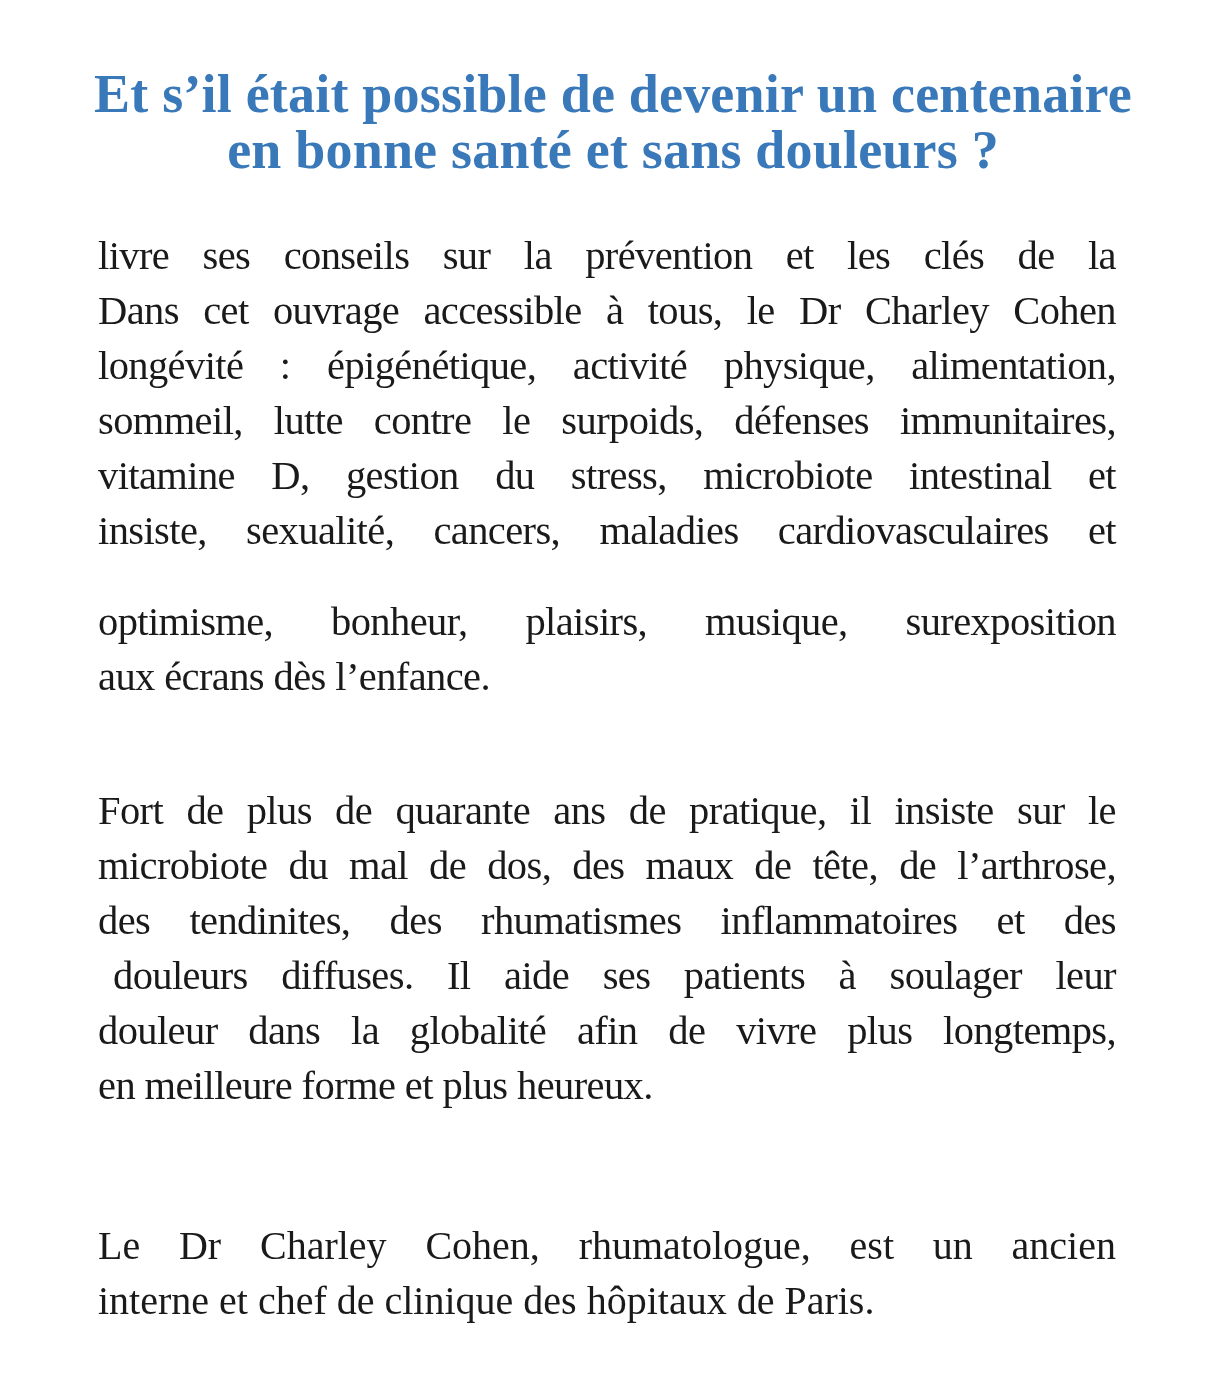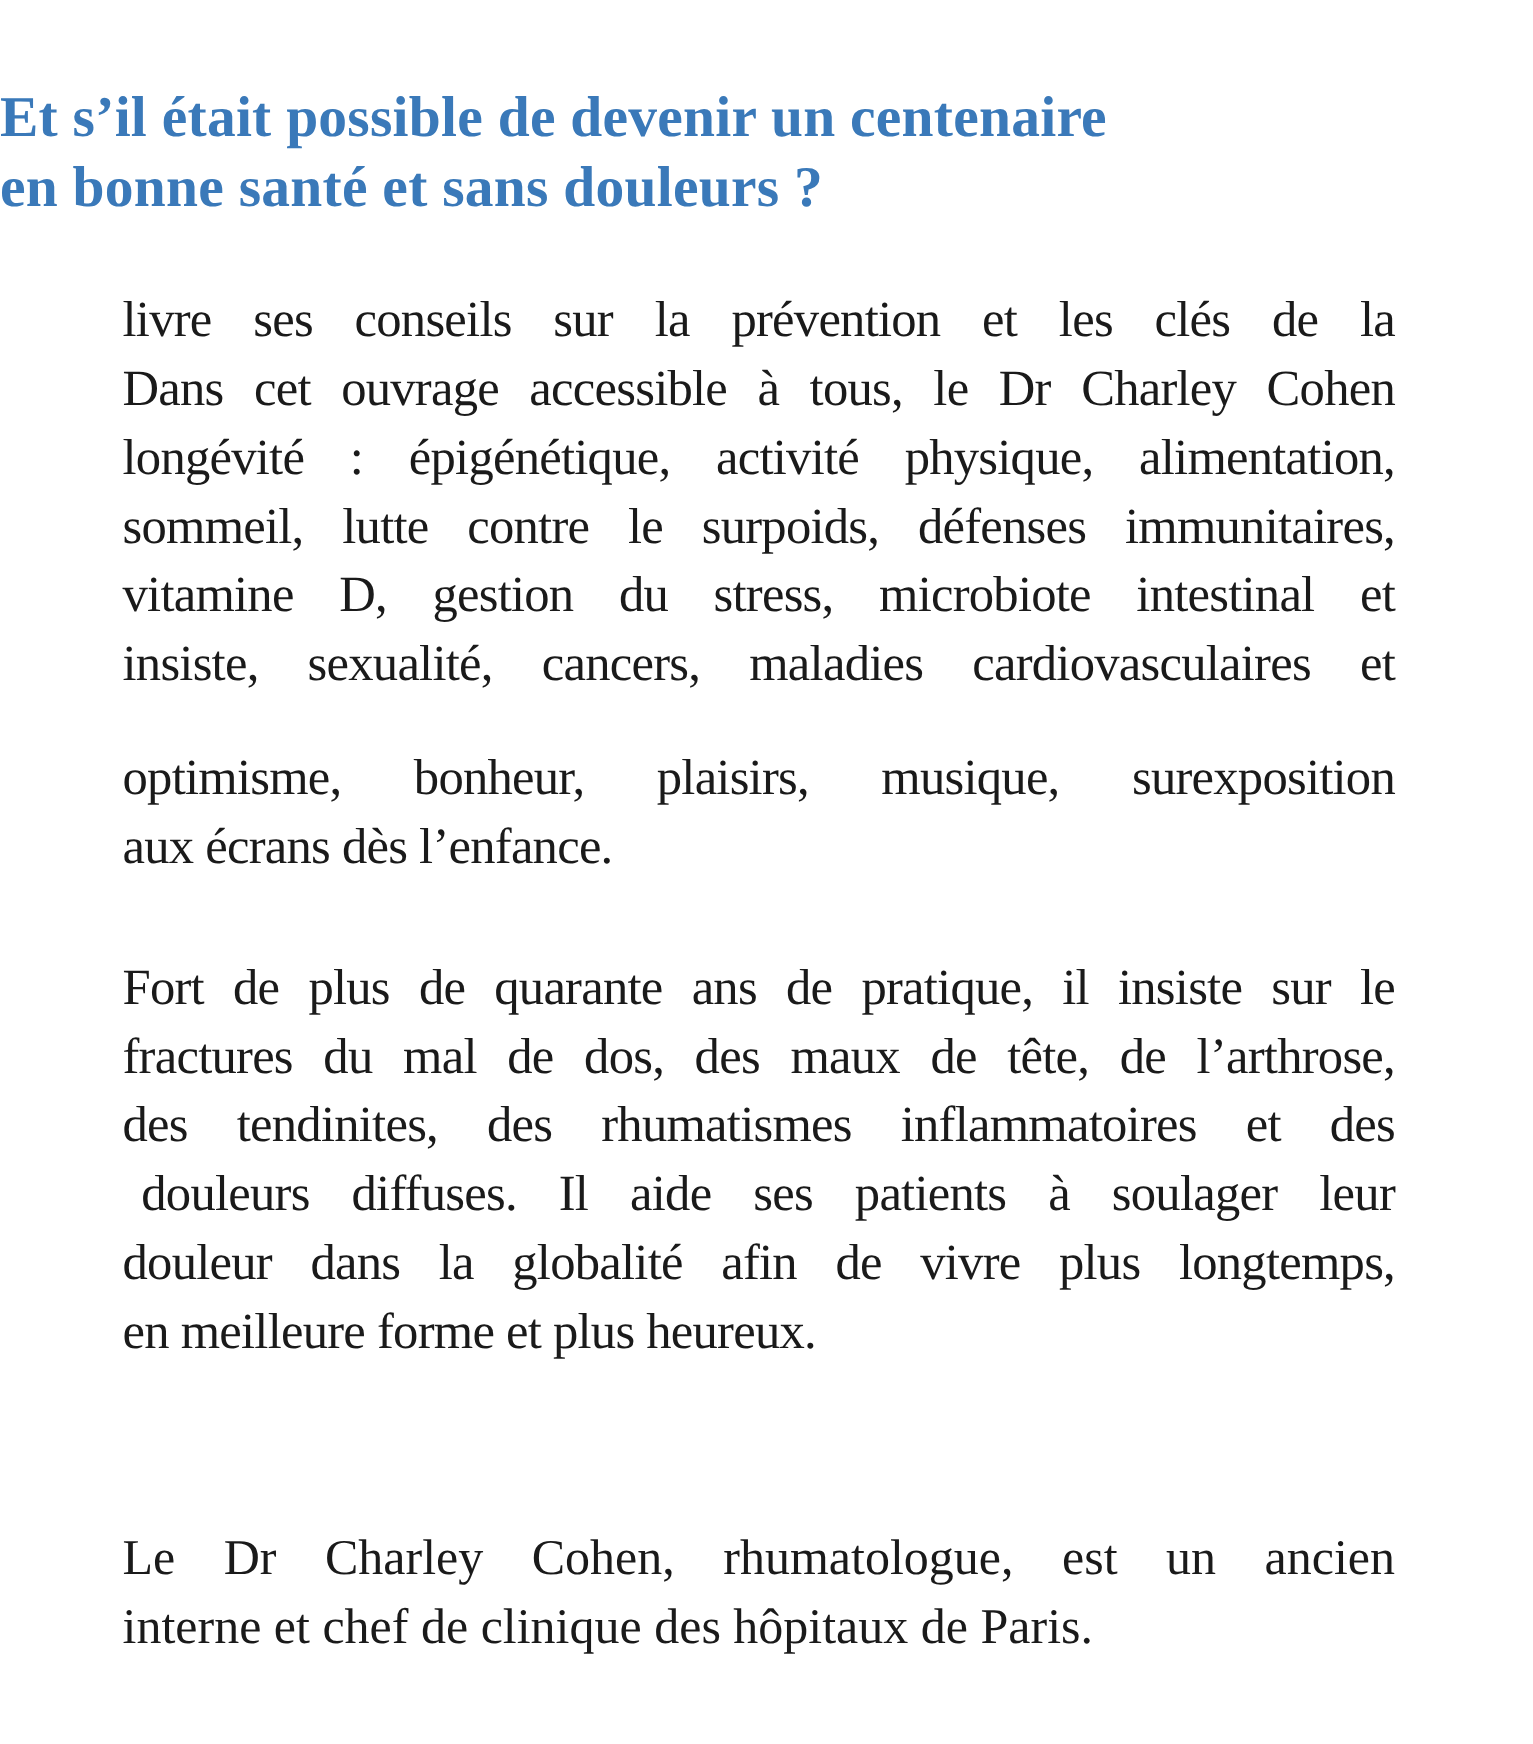--- a/index.html
+++ b/index.html
@@ -8,22 +8,23 @@
       background: #ffffff;
       position: relative;
       overflow: hidden;
       font-family: "Liberation Serif", "DejaVu Serif", serif;
       color: #1a1a1a;
     }
     .title {
       position: absolute;
       left: 0; right: 0;
       top: 66px;
+      text-align: center;
       font-weight: bold;
-      font-size: 46px;
+      font-size: 54px;
       line-height: 56px;
       letter-spacing: 0.2px;
     }
     .title span { display: block; }
     .para {
       position: absolute;
       left: 98px;
       width: 1018px;
       font-size: 40.5px;
       line-height: 55px;
@@ -33,21 +34,21 @@
     .para span.line {
       display: block;
       text-align: justify;
       text-align-last: justify;
       white-space: nowrap;
     }
     .para span.line.last {
       text-align-last: left;
     }
     #p1 { top: 228px; }
-    #p2 { top: 762px; }
+    #p2 { top: 783px; }
     .bio {
       position: absolute;
       left: 98px;
       width: 1018px;
       top: 1218px;
       font-size: 40px;
       line-height: 55px;
     }
     .bio span.line { display: block; text-align-last: justify; white-space: nowrap; }
     .bio span.line.last { text-align-last: left; }
@@ -66,21 +67,21 @@
   <span class="line" style="display: block;">longévité : épigénétique, activité physique, alimentation,</span>
   <span class="line" style="display: block;">sommeil, lutte contre le surpoids, défenses immunitaires,</span>
   <span class="line" style="display: block;">vitamine D, gestion du stress, microbiote intestinal et</span>
   <span class="line" style="display: block;">insiste, sexualité, cancers, maladies cardiovasculaires et</span>
   <span class="line" style="display: block; margin-top: 36px;">optimisme, bonheur, plaisirs, musique, surexposition</span>
   <span class="line last" style="display: block;">aux écrans dès l’enfance.</span>
 </div>
 
 <div class="para" id="p2">
   <span class="line" style="display: block;">Fort de plus de quarante ans de pratique, il insiste sur le</span>
-  <span class="line" style="display: block;">fractures du mal de dos, des maux de tête, de l’arthrose,</span>
+  <span class="line" style="display: block;">microbiote du mal de dos, des maux de tête, de l’arthrose,</span>
   <span class="line" style="display: block;">des tendinites, des rhumatismes inflammatoires et des</span>
   <span class="line" style="display: block; margin-left: 15px;">douleurs diffuses. Il aide ses patients à soulager leur</span>
   <span class="line" style="display: block;">douleur dans la globalité afin de vivre plus longtemps,</span>
   <span class="line last" style="display: block;">en meilleure forme et plus heureux.</span>
 </div>
 
 <div class="bio">
   <span class="line" style="display: block;">Le Dr Charley Cohen, rhumatologue, est un ancien</span>
   <span class="line last" style="display: block;">interne et chef de clinique des hôpitaux de Paris.</span>
 </div>

